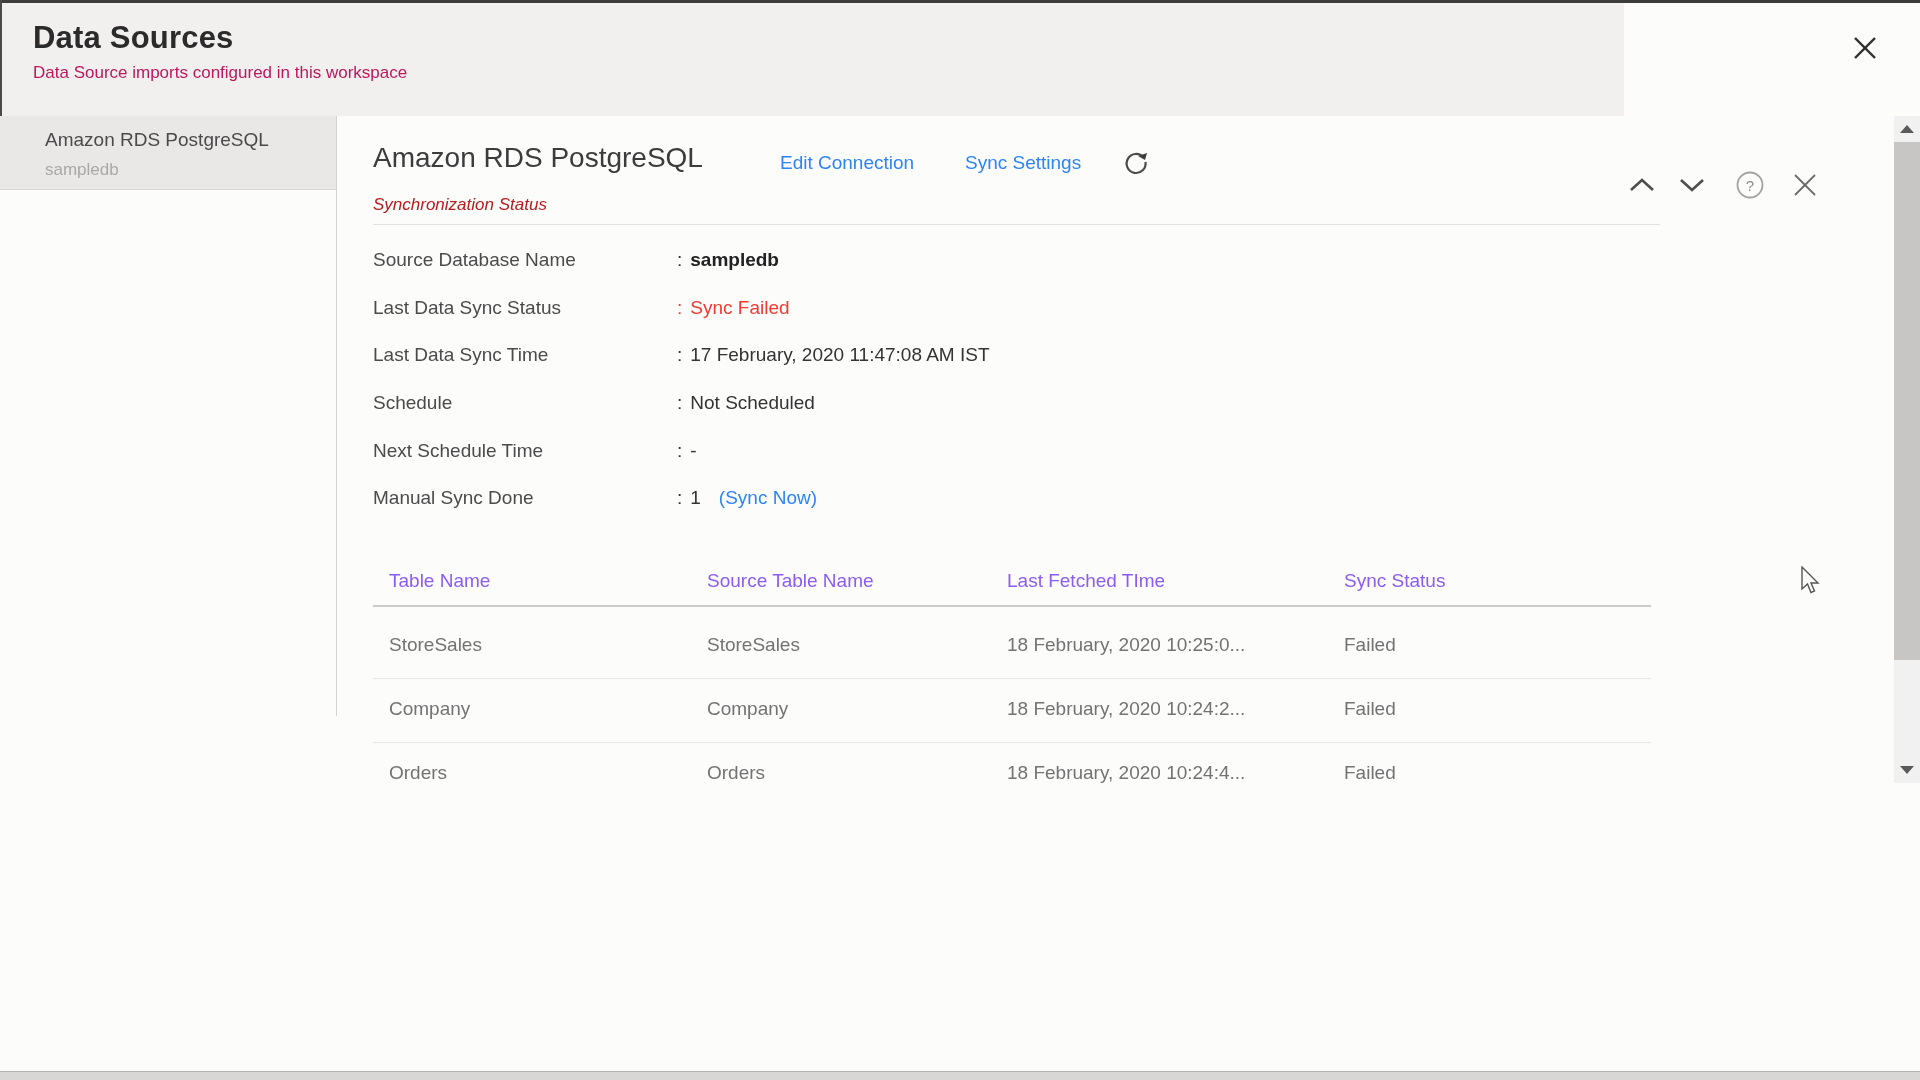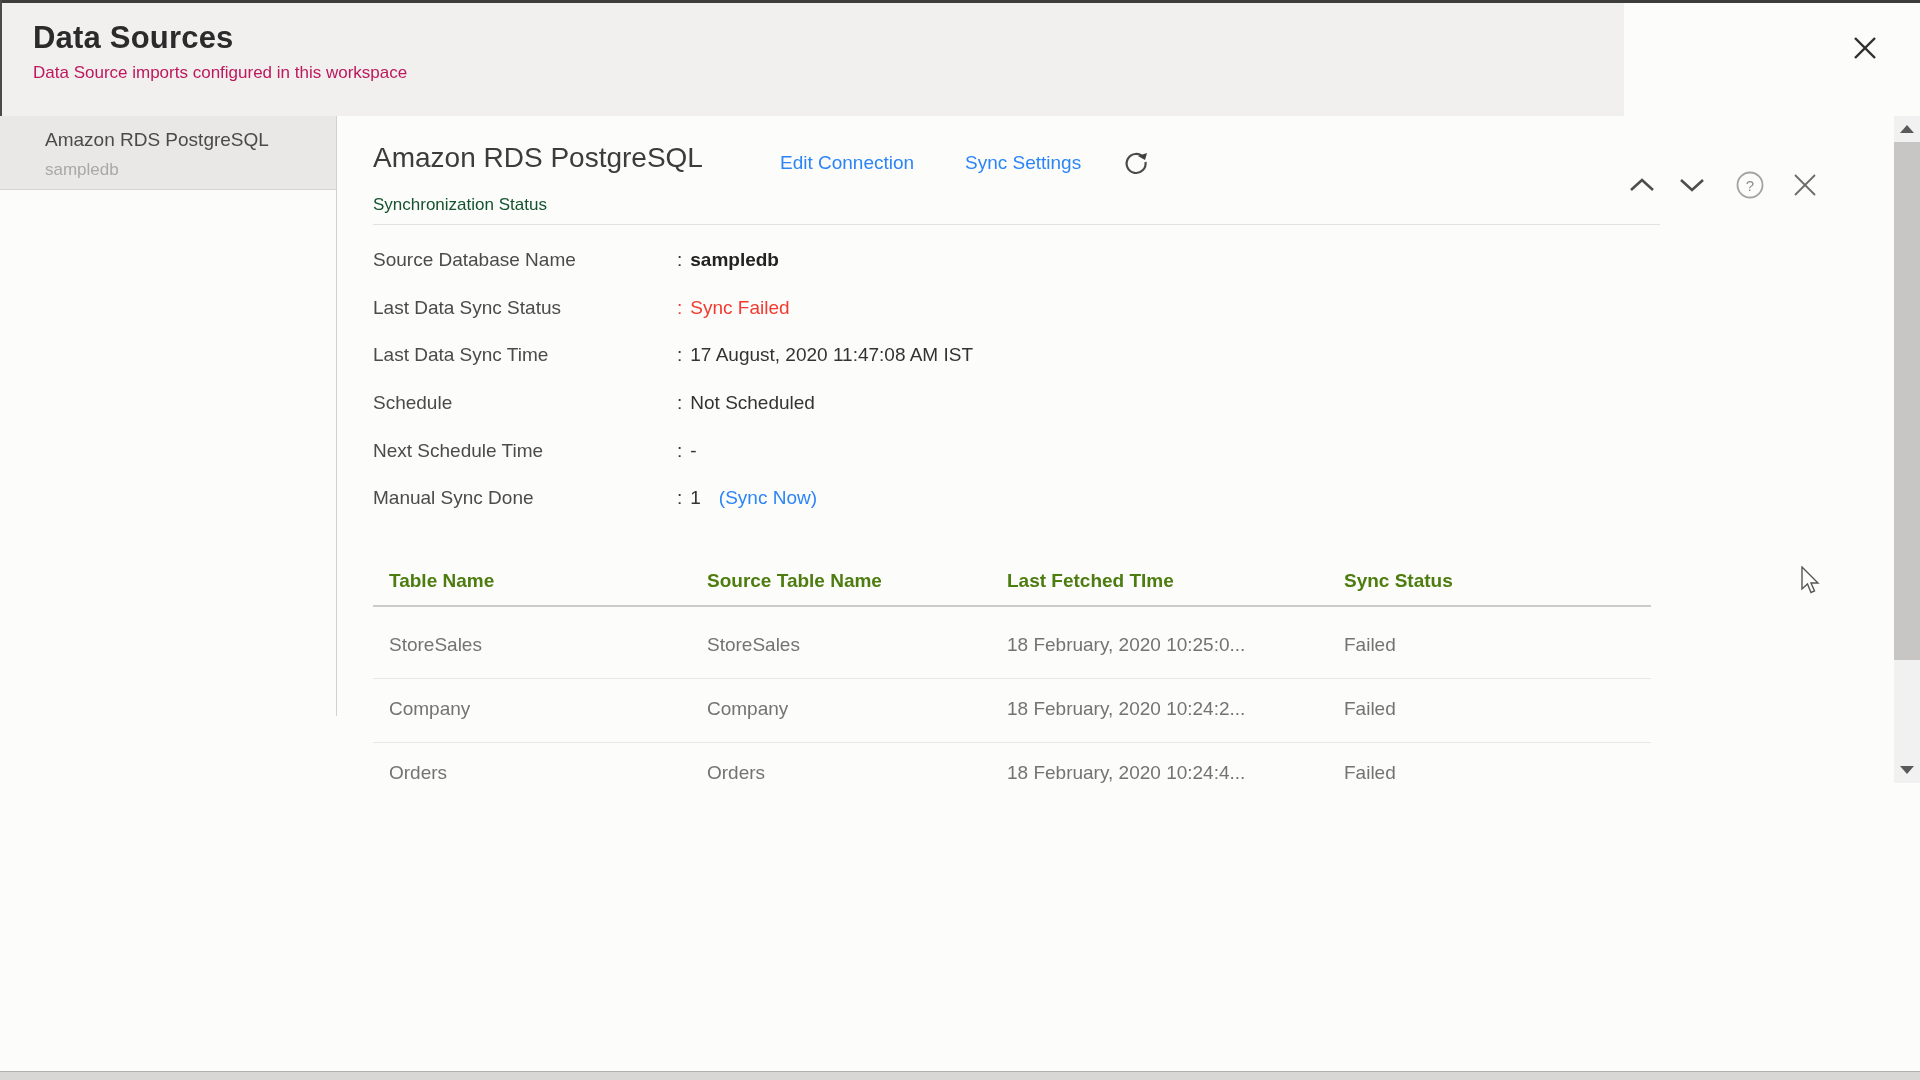--- a/index.html
+++ b/index.html
@@ -27,39 +27,39 @@
                background:#e9e8e7; border-bottom:1px solid #d8d6d5; cursor:pointer; }
   .side-title { position:absolute; left:45px; top:13px; font-size:19px; color:#4a4a4a; }
   .side-sub   { position:absolute; left:45px; top:44px; font-size:17px; color:#a9a9a9; }
   .side-divider { position:absolute; left:336px; top:116px; width:1px; height:600px; background:#d2d2d2; }
 
   
   .p-title { position:absolute; left:373px; top:142px; font-size:28px; font-weight:500; color:#3c3c3c; }
   .p-link  { position:absolute; top:152px; font-size:19px; color:#2c85f7; text-decoration:none; cursor:pointer; }
   .lk-edit { left:780px; } .lk-sync { left:965px; }
   .refresh-ic { position:absolute; left:1120px; top:146px; width:32px; height:32px; cursor:pointer; }
-  .p-section { position:absolute; left:373px; top:195px; font-size:17px; color:#14532d; }
+  .p-section { position:absolute; left:373px; top:195px; font-size:17px; color:#b91c1c;font-style:italic; }
   .ic { position:absolute; cursor:pointer; }
   .ic-up   { left:1628px; top:176px; } .ic-down { left:1678px; top:176px; }
   .ic-help { left:1735px; top:170px; } .ic-x    { left:1790px; top:170px; }
   .p-divider { position:absolute; left:373px; top:224px; width:1287px; height:1px; background:#e2e2e2; }
 
   
   .field { position:absolute; left:373px; width:1100px; height:30px; font-size:19px; }
   .flabel { position:absolute; left:0; color:#4b4b4b; }
   .fgroup { position:absolute; left:304px; color:#333; }
   .fvalue { margin-left:8px; color:#333; }
   .fg-bold .fvalue { font-weight:bold; color:#222; }
   .fg-red  { color:#f23a30; } .fg-red .fvalue { color:#f23a30; }
   .flink { margin-left:18px; color:#2c85f7; text-decoration:none; cursor:pointer; }
 
   
   .th-row { position:absolute; left:373px; top:570px; width:1278px; height:30px; }
   .tcell { position:absolute; font-size:19px; color:#737373; white-space:nowrap; }
-  .th-row .tcell { font-weight:bold; color:#4d7c0f; }
+  .th-row .tcell { font-weight:normal; color:#8b5cf6; }
   .c1{left:16px;} .c2{left:334px;} .c3{left:634px;} .c4{left:971px;}
   .th-underline { position:absolute; left:373px; top:605px; width:1278px; height:2px; background:#cbcbcb; }
   .trow { position:absolute; left:373px; width:1278px; height:30px; }
   .r0{top:634px;} .r1{top:698px;} .r2{top:762px;}
   .row-sep { position:absolute; left:373px; width:1278px; height:1px; background:#e7e7e7; }
   .s0{top:678px;} .s1{top:742px;}
 
   
   .sb-track { position:absolute; left:1894px; top:116px; width:26px; height:667px; background:#f1f1f1; }
   .sb-btn { position:absolute; left:0; width:26px; height:26px; cursor:pointer; }
@@ -134,21 +134,21 @@
   <div class="field" style="top:297px">
     <span class="flabel">Last Data Sync Status</span>
     <span class="fgroup fg-red"><span>:</span><span class="fvalue">Sync Failed</span></span>
   </div>
   <div class="field" style="top:249px">
     <span class="flabel">Source Database Name</span>
     <span class="fgroup fg-bold"><span>:</span><span class="fvalue">sampledb</span></span>
   </div>
   <div class="field" style="top:344px">
     <span class="flabel">Last Data Sync Time</span>
-    <span class="fgroup"><span>:</span><span class="fvalue">17 August, 2020 11:47:08 AM IST</span></span>
+    <span class="fgroup"><span>:</span><span class="fvalue">17 February, 2020 11:47:08 AM IST</span></span>
   </div>
   <div class="field" style="top:440px">
     <span class="flabel">Next Schedule Time</span>
     <span class="fgroup"><span>:</span><span class="fvalue">-</span></span>
   </div>
   <div class="field" style="top:392px">
     <span class="flabel">Schedule</span>
     <span class="fgroup"><span>:</span><span class="fvalue">Not Scheduled</span></span>
   </div>
   <div class="field" style="top:487px">

